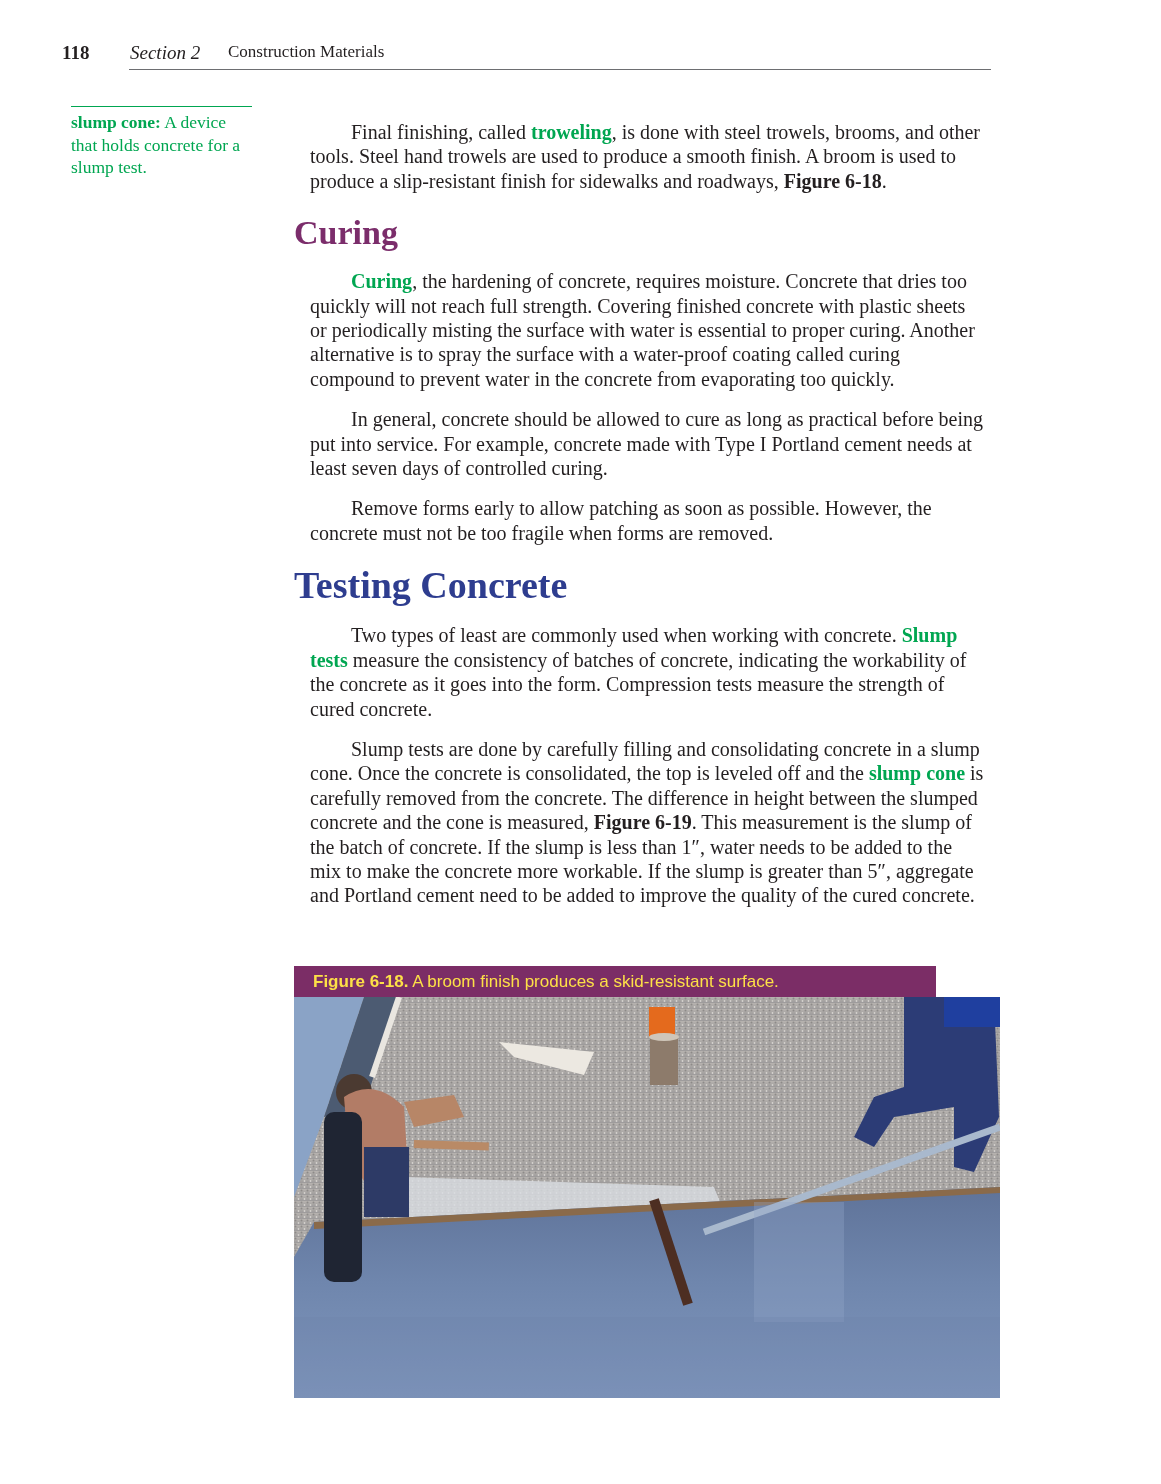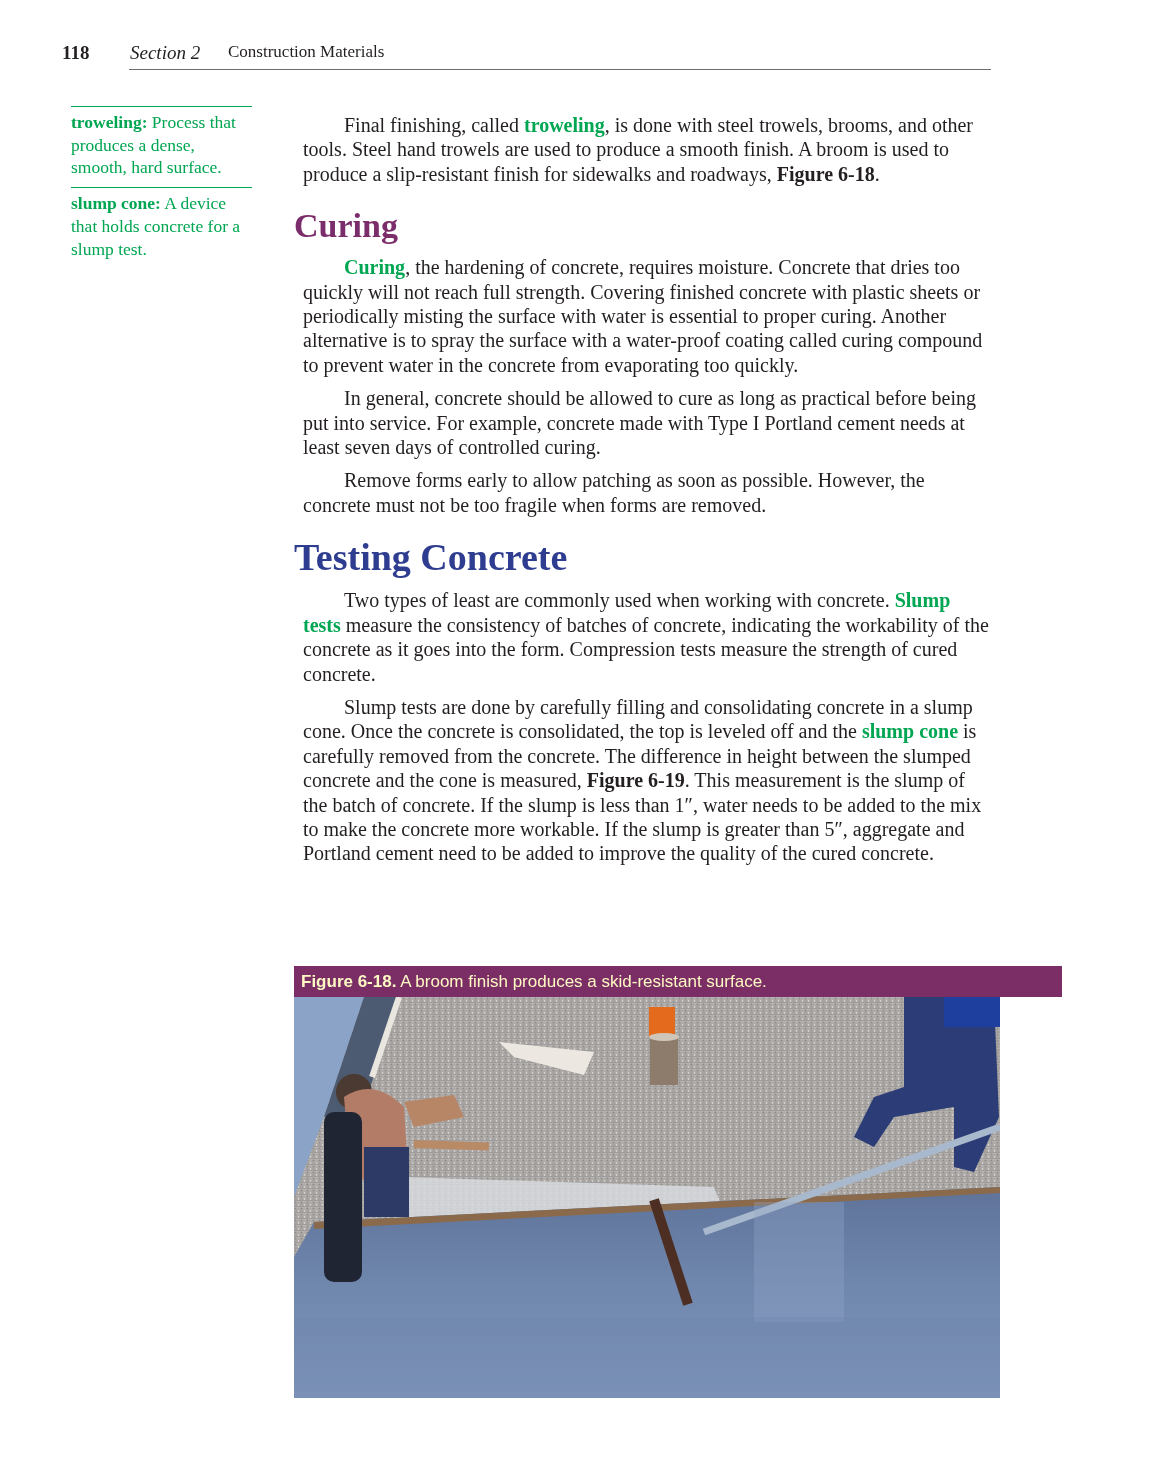--- a/index.html
+++ b/index.html
@@ -14,48 +14,47 @@
       font-size: 17px; color: #231f20; }
     .header-rule { position: absolute; left: 67px; top: 29px; width: 862px; height: 1px; background: #6d6e71; }
 
     .sidebar { position: absolute; left: 71px; top: 106px; width: 181px; }
     .gloss { border-top: 1.5px solid #00a651; padding-top: 4px; margin-bottom: 8px;
       font-family: "Liberation Serif", serif; font-size: 17.5px; line-height: 22.7px; color: #00a651; }
     .gloss .term { font-weight: bold; }
 
     .main { position: absolute; left: 294px; top: 104px; width: 706px;
       font-family: "Liberation Serif", serif; font-size: 20px; line-height: 24.4px; color: #231f20; }
-    .main p { margin: 9px; text-indent: 41px; }
+    .main p { margin: 16px; text-indent: 41px; }
     .kw { color: #00a651; font-weight: bold; }
     .figref { font-weight: bold; }
     h2.curing { margin: 20px 0 6px 0; font-family: "Liberation Serif", serif; font-weight: bold;
       font-size: 34px; line-height: 40px; color: #7b2d6b; }
     h2.testing { margin: 18px 0 0 0; font-family: "Liberation Serif", serif; font-weight: bold;
       font-size: 38px; line-height: 44px; color: #2e3d8f; }
 
     .figure { position: absolute; left: 294px; top: 966px; width: 706px; height: 432px; }
-    .fig-caption { position: absolute; left: 0; top: 0; width: 768px; height: 31px;
-      background: #7b2d66; color: #fef9c3; font-family: "Liberation Sans", sans-serif;
-      font-size: 17px; line-height: 31px; padding-left: 7px; box-sizing: border-box; }
+    .fig-caption { position: absolute; left: 0; top: 0; width: 642px; height: 31px;
+      background: #7b2d66; color: #fde047; font-family: "Liberation Sans", sans-serif;
+      font-size: 17px; line-height: 31px; padding-left: 19px; box-sizing: border-box; }
     .fig-caption .fig-label { font-weight: bold; }
     .photo { position: absolute; left: 0; top: 31px; width: 706px; height: 401px; overflow: hidden;
       background: #7c93b8; }
   </style>
 </head>
 <body>
 
 <div class="header">
   <span class="page-num">118</span>
   <span class="section-label">Section 2</span>
   <span class="section-title">Construction Materials</span>
   <div class="header-rule"></div>
 </div>
 
 <aside class="sidebar">
-  <div class="gloss"><span class="term">troweling:</span><span> Process that produces a dense, smooth, hard surface.</span></div>
   <div class="gloss"><span class="term">slump cone:</span><span> A device that holds concrete for a slump test.</span></div>
 </aside>
 
 <main class="main">
   <p><span>Final finishing, called </span><span class="kw">troweling</span><span>, is done with steel trowels, brooms, and other tools. Steel hand trowels are used to produce a smooth finish. A broom is used to produce a slip-resistant finish for sidewalks and roadways, </span><span class="figref">Figure 6-18</span><span>.</span></p>
 
   <h2 class="curing">Curing</h2>
   <p><span class="kw">Curing</span><span>, the hardening of concrete, requires moisture. Concrete that dries too quickly will not reach full strength. Covering finished concrete with plastic sheets or periodically misting the surface with water is essential to proper curing. Another alternative is to spray the surface with a water-proof coating called curing compound to prevent water in the concrete from evaporating too quickly.</span></p>
   <p>In general, concrete should be allowed to cure as long as practical before being put into service. For example, concrete made with Type I Portland cement needs at least seven days of controlled curing.</p>
   <p>Remove forms early to allow patching as soon as possible. However, the concrete must not be too fragile when forms are removed.</p>

